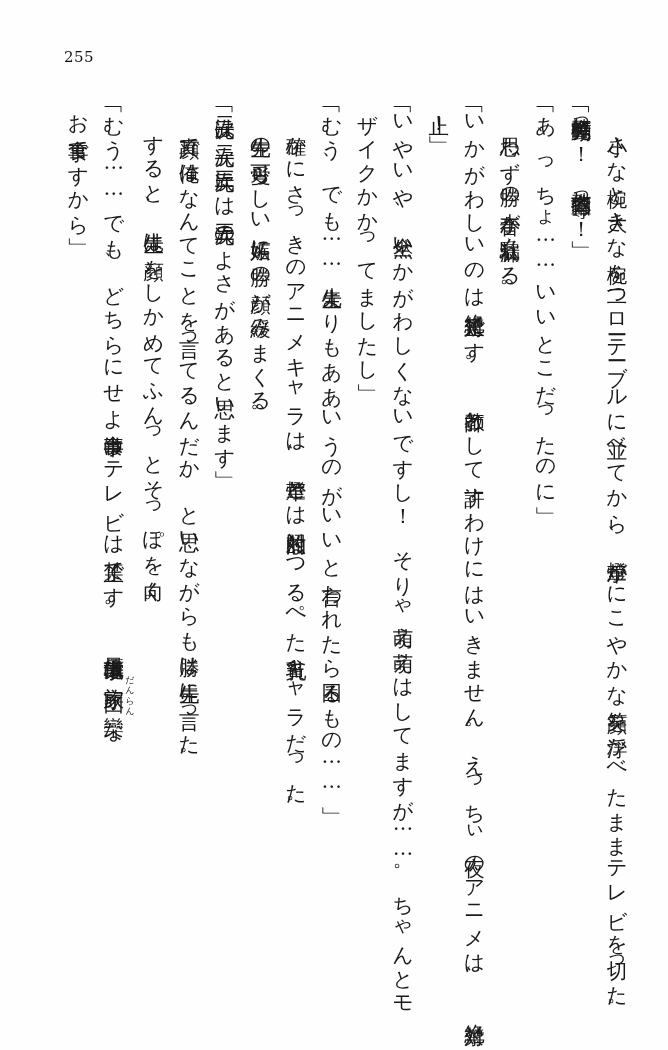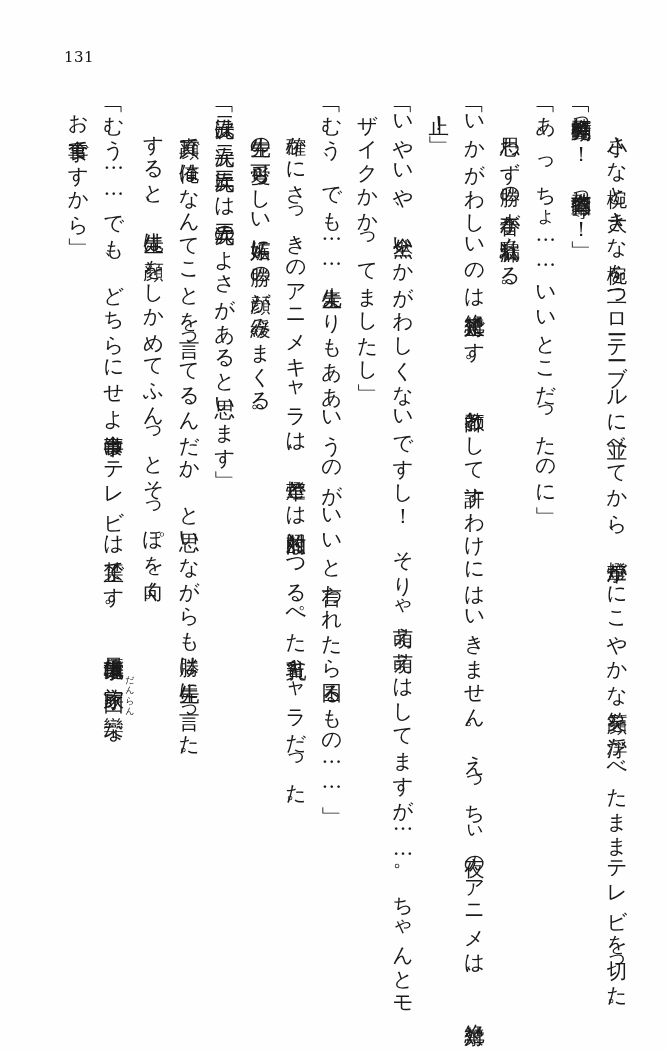--- a/index.html
+++ b/index.html
@@ -70,21 +70,21 @@
   rt {
     font-size: 9px;
     letter-spacing: 0px;
   }
 </style>
 </head>
 <body>
 
 <div id="page">
 
-  <div id="page-number">131</div>
+  <div id="page-number">255</div>
 
   <div id="text-body">
     <p class="indent">小さな椀と大きな椀を二つローテーブルに並べてから、燈華がにこやかな笑顔を浮かべたままテレビを切った。</p>
     <p>「教師権発動っ！　教育的指導っ！」</p>
     <p>「あ、っちょ……いいとこだったのに」</p>
     <p class="indent">思わず勝の本音が駄々漏れる。</p>
     <p>「いかがわしいのは絶対禁止です。　教師として許すわけにはいきません。えっちぃ夜のアニメは、　絶対禁止！」</p>
     <p>「いやいや、全然いかがわしくないですし！　そりゃ萌え萌えはしてますが……。ちゃんとモザイクかかってましたし」</p>
     <p>「むう、でも……先生よりもああいうのがいいと言われたら困るもの……」</p>
     <p class="indent">確かにさっきのアニメキャラは、燈華とは対照的なつるぺた貧乳キャラだった。</p>

